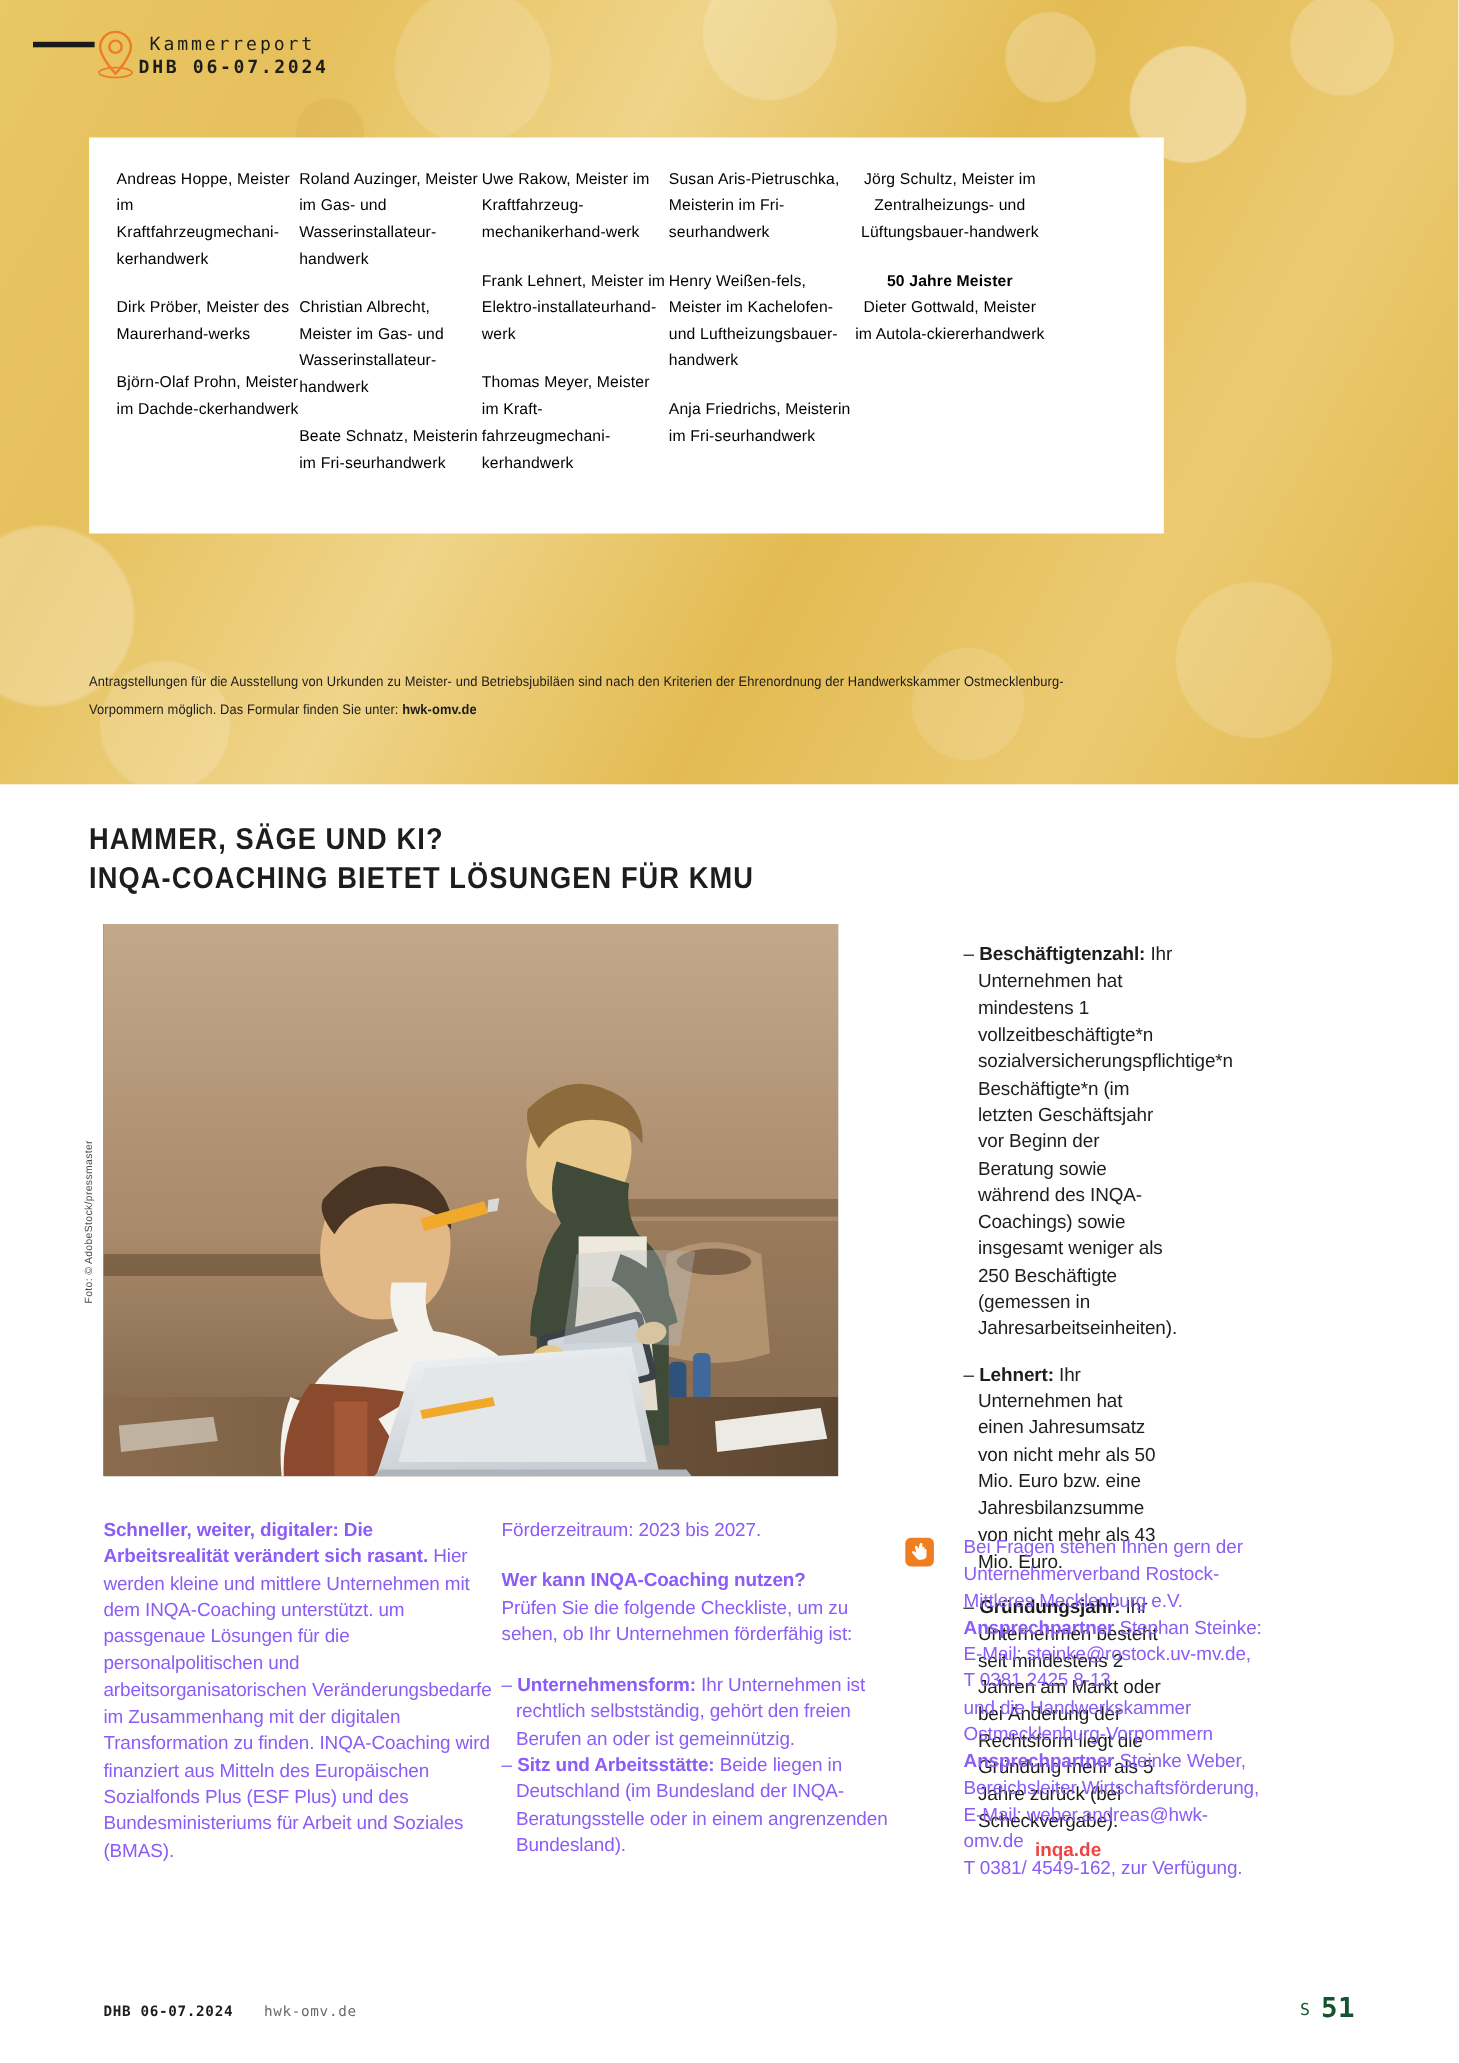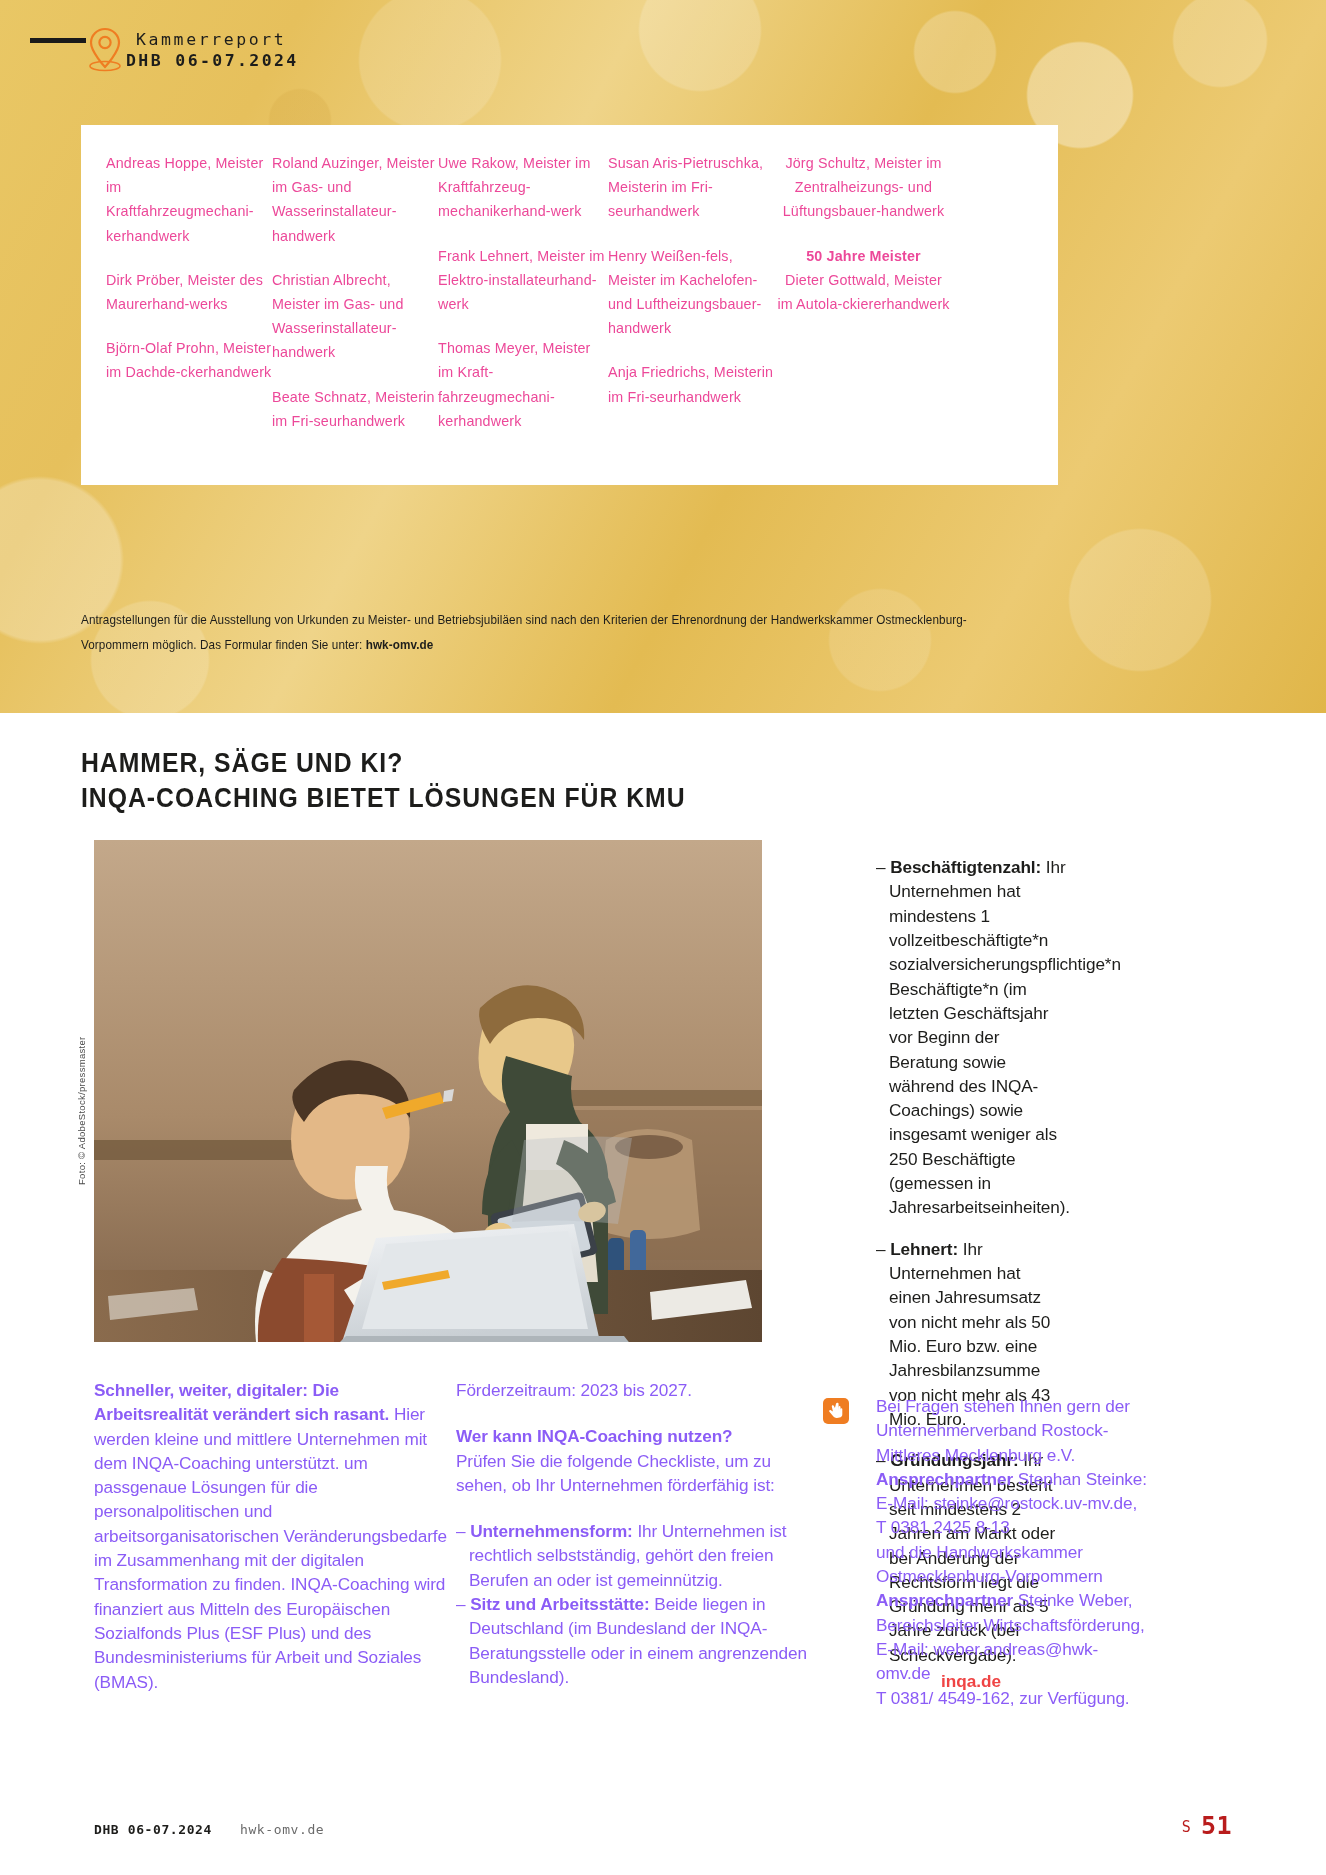--- a/index.html
+++ b/index.html
@@ -53,21 +53,21 @@
     padding:26px 0 0 0;
     box-sizing:border-box;
   }
   .ncol{width:166px;padding-left:0;box-sizing:border-box;}
   .ncol:nth-child(1){margin-left:25px;}
   .ncol:nth-child(2){margin-left:0px;width:166px;}
   .ncol:nth-child(3){width:170px;}
   .ncol:nth-child(4){width:168px;}
   .ncol:nth-child(5){width:175px;text-align:center;}
   .nentry{
-    font-size:14.3px;line-height:24.2px;color:#ec4899;
+    font-size:14.3px;line-height:24.2px;color:#000000;
     margin:0 0 20px 0;letter-spacing:.15px;
   }
   .nhead{font-weight:700;display:block;}
 
   
   .footnote{
     position:absolute;left:81px;top:608px;width:960px;
     font-size:12.6px;line-height:25px;color:#1d1d1b;letter-spacing:.1px;
     font-family:"Liberation Sans", sans-serif;
     transform:scaleX(.93);transform-origin:left top;
@@ -134,21 +134,21 @@
     font-size:13px;font-weight:700;letter-spacing:.6px;color:#1d1d1b;
     font-family:"DejaVu Sans Mono", monospace;
   }
   .footer-url{
     position:absolute;left:240px;top:1822px;
     font-size:13px;font-weight:400;letter-spacing:.6px;color:#6a6a6a;
     font-family:"DejaVu Sans Mono", monospace;
   }
   .footer-page{
     position:absolute;right:94px;top:1811px;
-    font-size:15px;color:#b91c1c;letter-spacing:.5px;
+    font-size:15px;color:#14532d;letter-spacing:.5px;
     font-family:"DejaVu Sans Mono", monospace;
     text-align:right;
   }
   .footer-page .pnum{font-size:25px;font-weight:700;vertical-align:-2px;}
 </style>
 </head>
 <body>
 
 <div class="gold-band">
   <div class="band-bar"></div>

